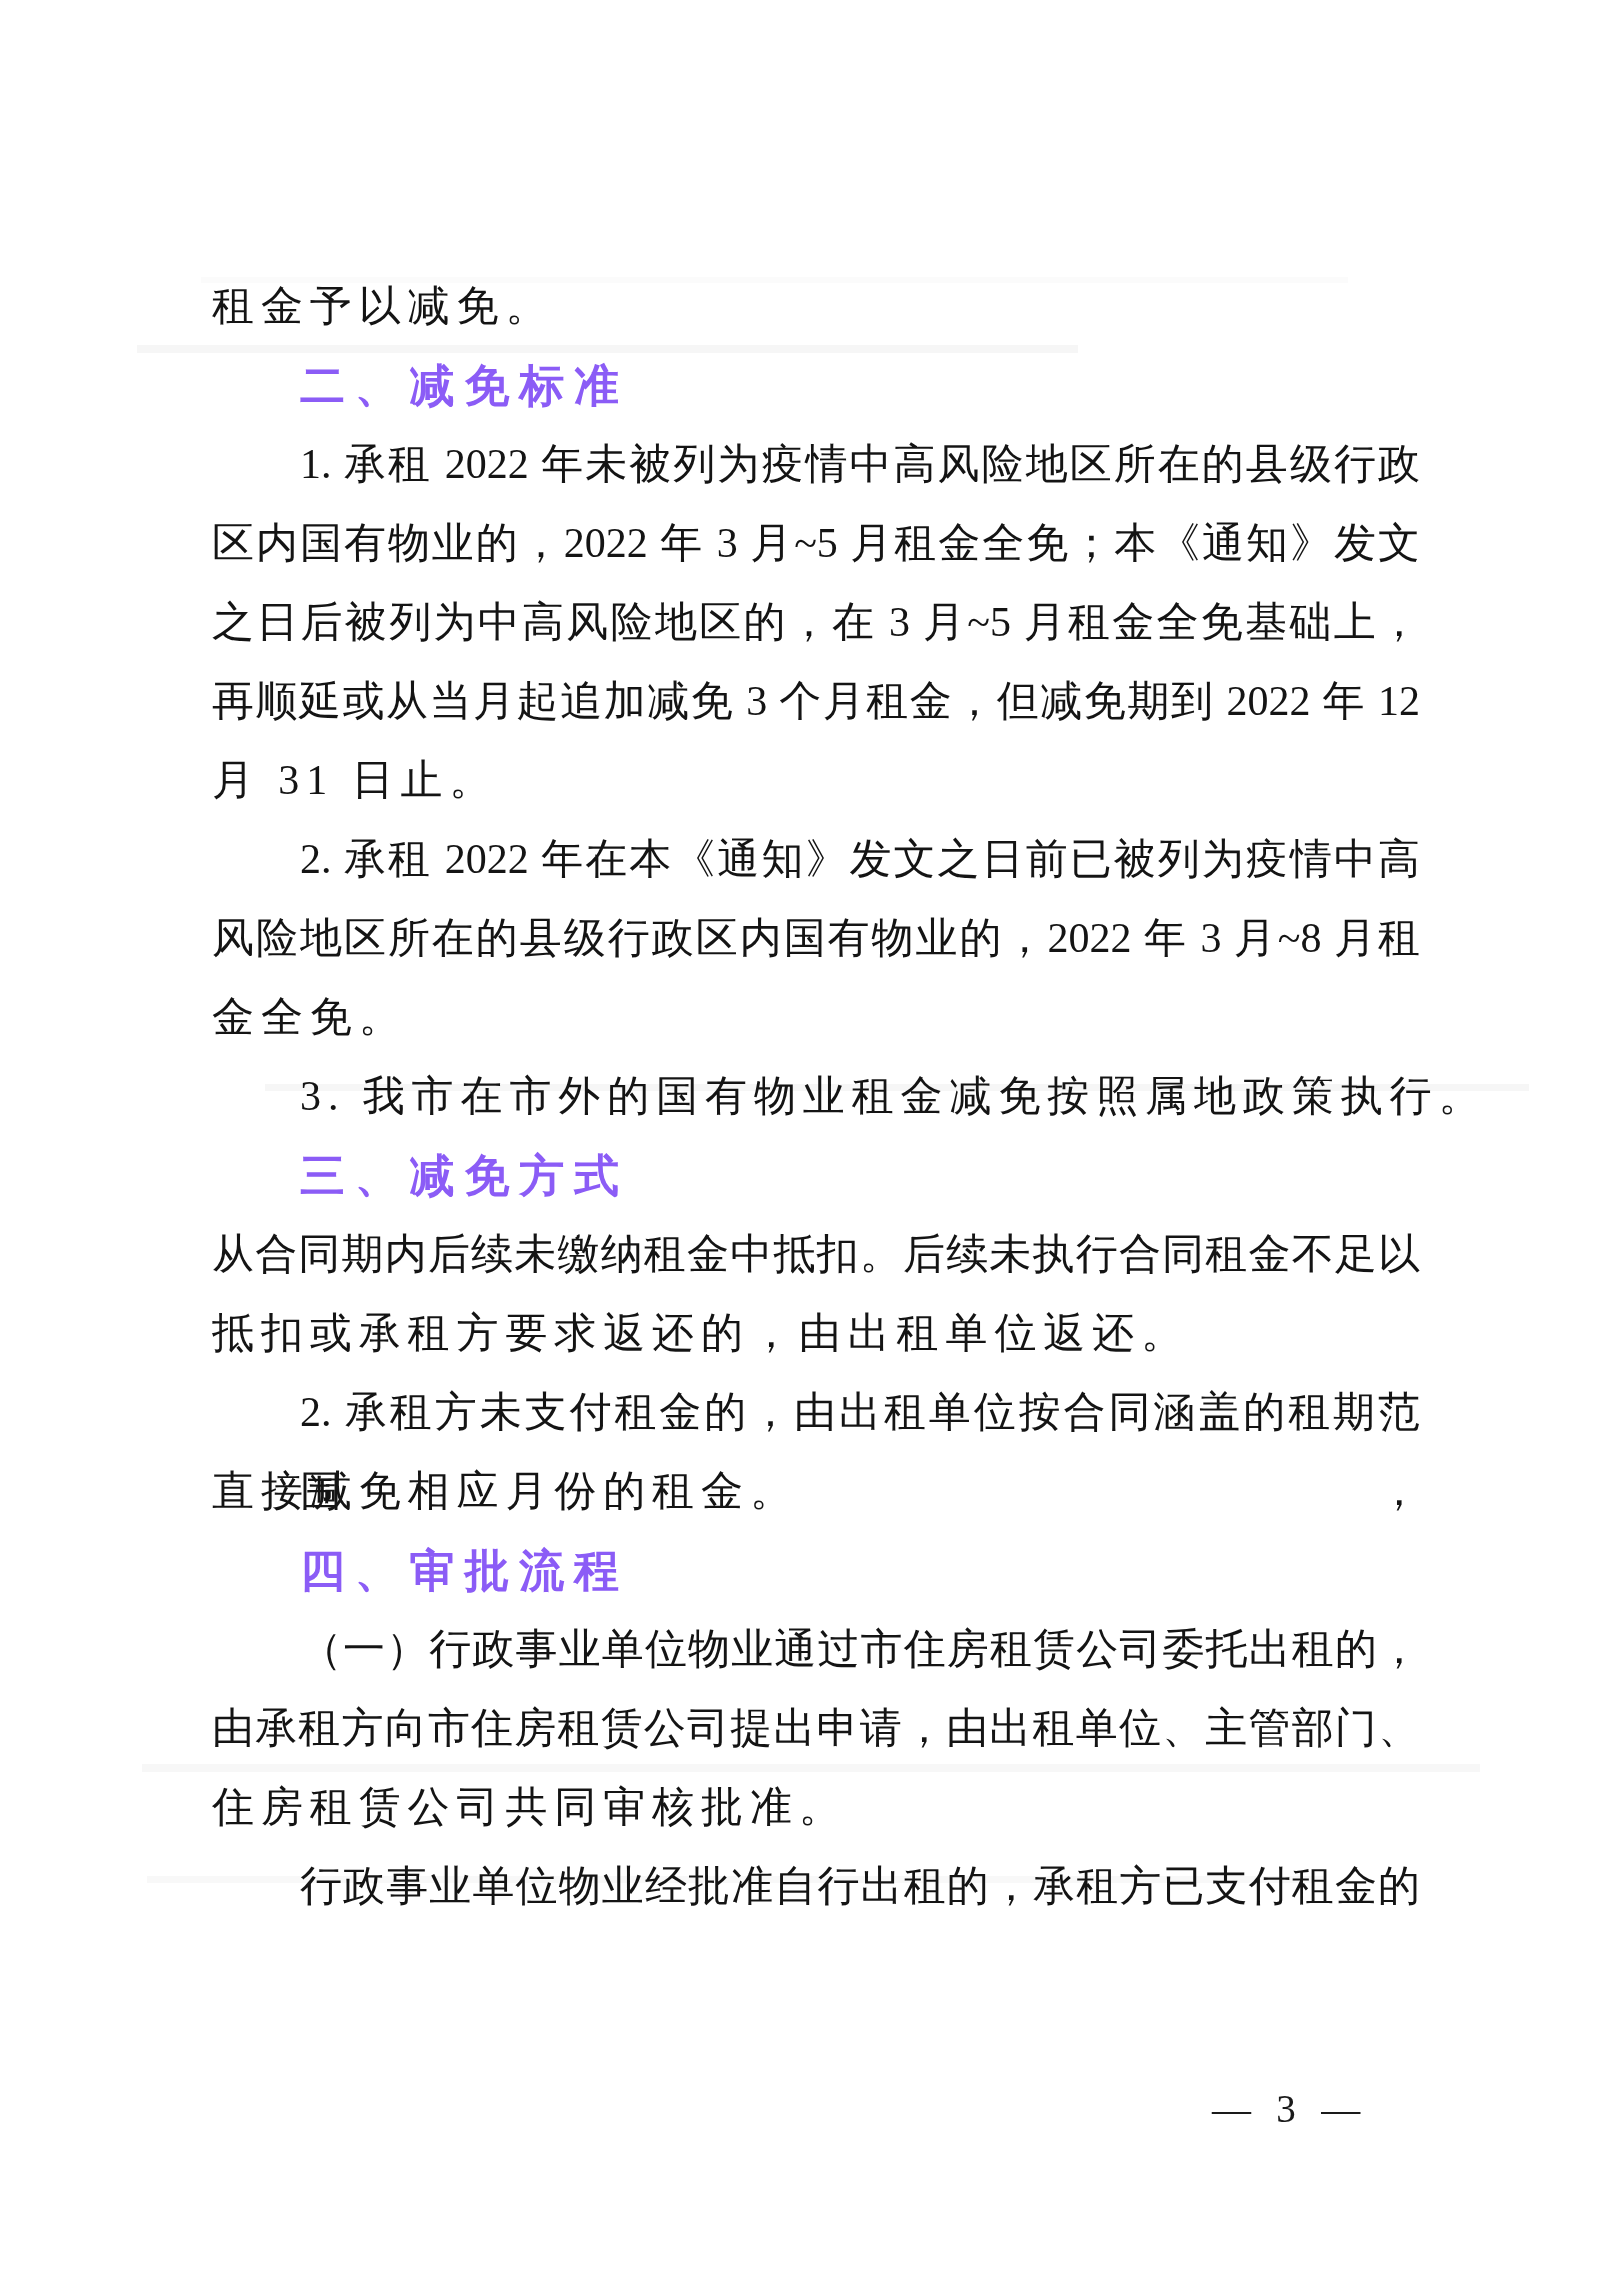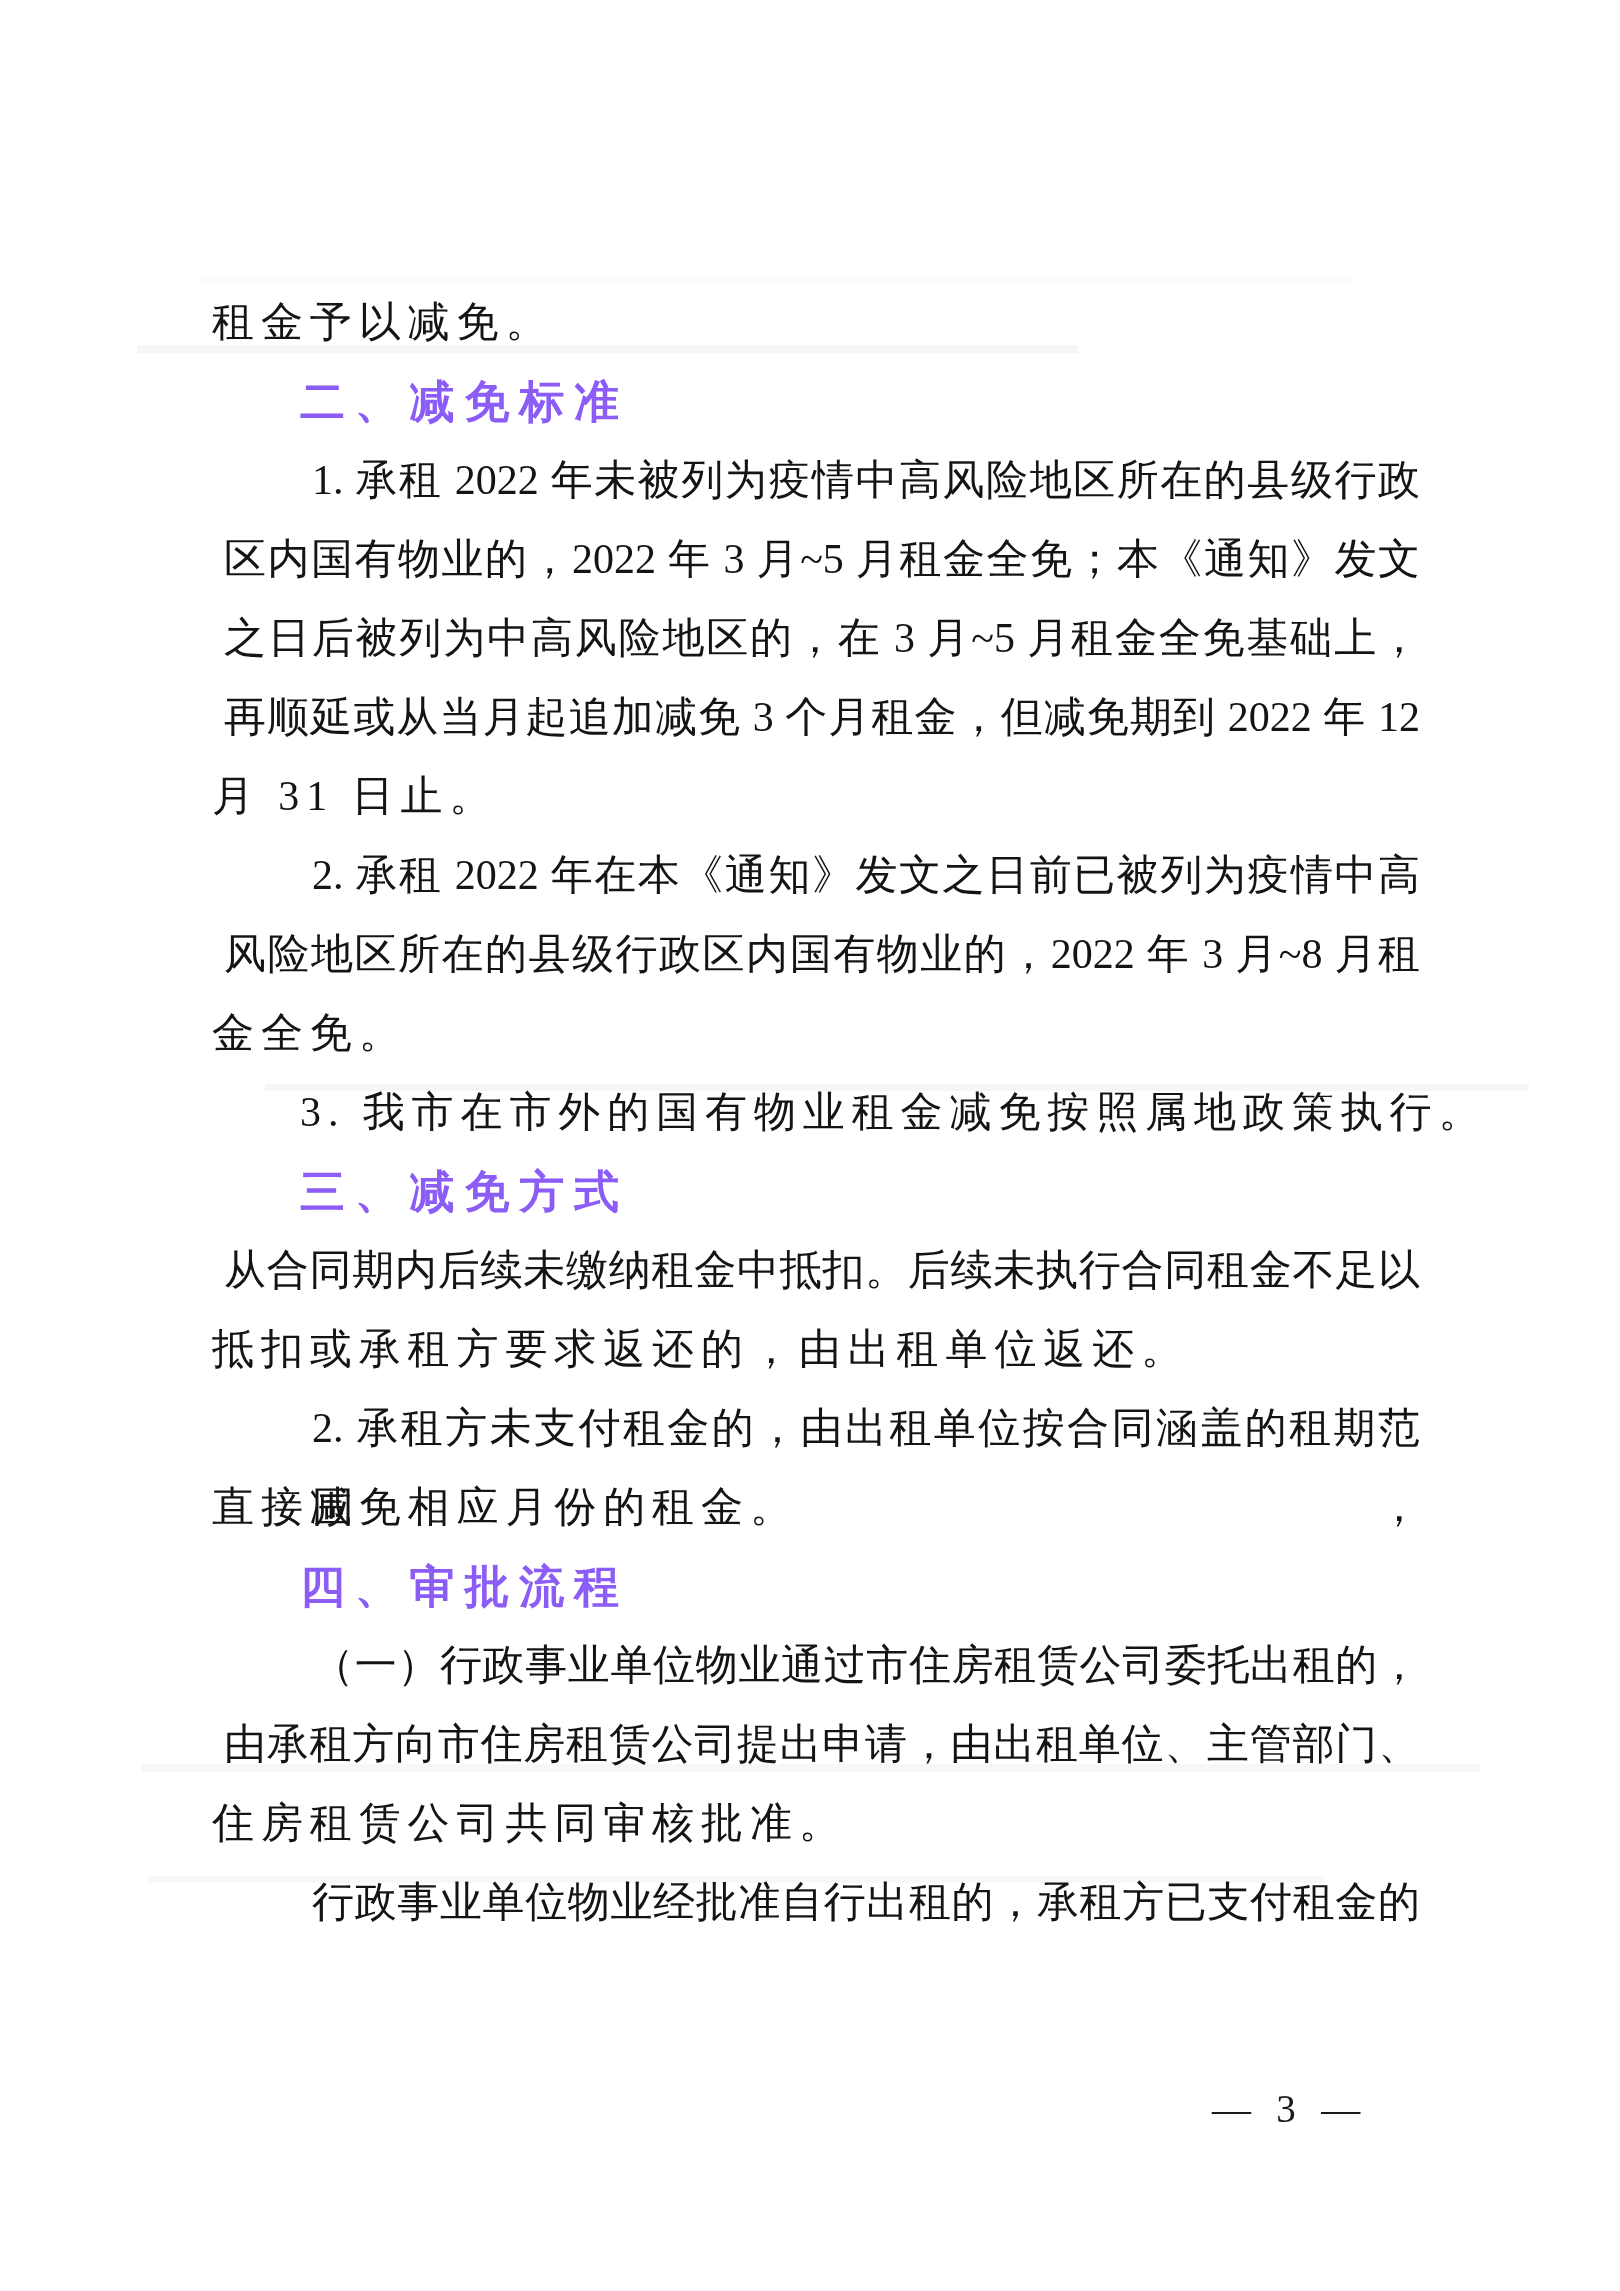--- a/index.html
+++ b/index.html
@@ -16,39 +16,38 @@
     font-family: "Liberation Serif", "DejaVu Serif", serif;
     color: #141414;
   }
   .artifact {
     position: absolute;
     z-index: 0;
   }
   .doc-body {
     position: absolute;
     left: 212px;
-    top: 283px;
+    top: 267px;
     width: 1208px;
     z-index: 1;
   }
   .line {
     height: 79px;
     line-height: 79px;
     font-size: 42px;
     letter-spacing: 6.9px;
     text-align: left;
     white-space: nowrap;
   }
   .line.j {
     white-space: normal;
     letter-spacing: normal;
     text-align: justify;
     text-align-last: justify;
     text-justify: inter-ideograph;
-    margin-left: 12px;
   }
   .line.indent {
     padding-left: 88px;
   }
   .line.heading {
     font-family: "Liberation Sans", "DejaVu Sans", sans-serif;
     font-weight: 700;
     font-size: 45px;
     letter-spacing: 9.8px;
     color: #8b5cf6;

